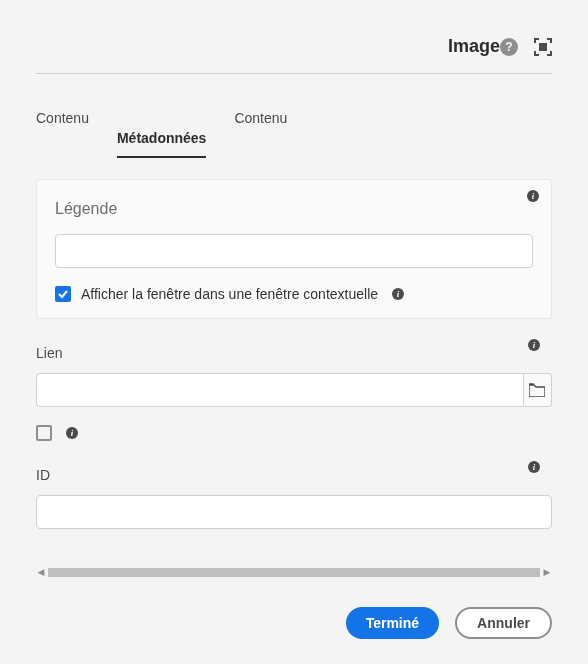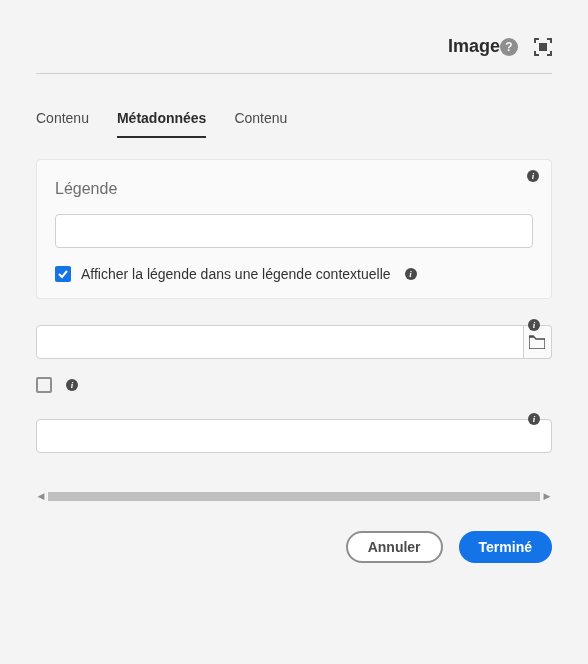--- a/index.html
+++ b/index.html
@@ -4,21 +4,21 @@
 <style>
 * { box-sizing: border-box; margin: 0; padding: 0; }
 body { width: 588px; height: 664px; background: #f4f4f4; font-family: -apple-system, BlinkMacSystemFont, 'Segoe UI', Arial, sans-serif; font-size: 14px; color: #323232; }
 .dialog { padding: 36px; }
 .dialog-header { display: flex; align-items: center; justify-content: flex-end; padding-bottom: 16px; border-bottom: 1px solid #d0d0d0; }
 .dialog-title { font-size: 18px; font-weight: 700; color: #2c2c2c; }
 .header-icons { display: flex; gap: 16px; align-items: center; }
 .icon-btn { display: flex; align-items: center; justify-content: center; cursor: pointer; }
 .tabs { display: flex; gap: 28px; margin-top: 28px; border-bottom: 1px solid transparent; }
 .tab { padding: 8px 0 12px 0; color: #4b4b4b; cursor: pointer; font-size: 14px; position: relative; }
-.tab.active { font-weight: 700; color: #2c2c2c; }
+.tab.active { font-weight: 700; color: #2c2c2c; margin-top: 20px; }
 .tab.active::after { content:''; position:absolute; left:0; right:0; bottom:0; height:2px; background:#2c2c2c; }
 .panel { margin-top: 20px; background:#fafafa; border:1px solid #e6e6e6; border-radius:4px; padding:20px 18px 16px 18px; position:relative; }
 .info-dot { position:absolute; top:10px; right:12px; width:12px; height:12px; background:#4b4b4b; border-radius:50%; display:flex; align-items:center; justify-content:center; color:#fafafa; font-size:9px; font-weight:700; font-family: Georgia, serif; font-style: italic; }
 .field-label { font-size:16px; color:#6e6e6e; margin-bottom:16px; display:block; }
 .text-input { width:100%; height:34px; border:1px solid #d0d0d0; border-radius:4px; background:#fff; padding:0 10px; font-size:14px; }
 .checkbox-row { display:flex; align-items:center; gap:10px; margin-top:18px; font-size:14px; color:#323232; }
 .chk { width:16px; height:16px; border-radius:2px; display:flex; align-items:center; justify-content:center; flex-shrink:0; }
 .chk.checked { background:#1473e6; }
 .chk.unchecked { border:2px solid #8e8e8e; background:transparent; }
 .inline-info { width:12px; height:12px; background:#4b4b4b; border-radius:50%; display:inline-flex; align-items:center; justify-content:center; color:#fff; font-size:9px; font-weight:700; margin-left:4px; font-family: Georgia, serif; font-style: italic; }
@@ -67,50 +67,52 @@
   <div class="panel">
     <span class="info-dot">i</span>
     <span class="field-label">Légende</span>
     <input class="text-input" value="" style="">
     <div class="checkbox-row">
       <span class="chk checked">
         <svg width="12" height="12" viewBox="0 0 12 12">
             <path d="M2 6 L5 9 L10 3" stroke="#fff" stroke-width="2" fill="none"></path>
           </svg>
       </span>
-      <span>Afficher la légende dans une légende contextuelle</span>
+      <span>Afficher la fenêtre dans une fenêtre contextuelle</span>
       <span class="inline-info">i</span>
     </div>
   </div>
 
   <div class="section">
     <span class="info-dot" style="top:-6px;">i</span>
+    <span class="section-label">Lien</span>
     <div class="input-row">
       <input class="text-input" value="" style="">
       <span class="browse-btn">
         <svg width="16" height="14" viewBox="0 0 16 14">
             <path d="M0 2 h5 l2 2 h9 v9 a1 1 0 0 1 -1 1 h-14 a1 1 0 0 1 -1 -1 z M0 2 a1 1 0 0 1 1 -1 h3 a1 1 0 0 1 1 1" fill="none" stroke="#4b4b4b" stroke-width="1.4"></path>
           </svg>
       </span>
     </div>
     <div class="checkbox-row">
       <span class="chk unchecked"></span>
       <span class="inline-info">i</span>
     </div>
   </div>
 
   <div class="section">
     <span class="info-dot" style="top:-6px;">i</span>
+    <span class="section-label">ID</span>
     <input class="text-input" value="" style="">
   </div>
 
   <div class="scrollbar-track">
     <span class="scroll-arrow">◀</span>
     <div class="scroll-thumb"></div>
     <span class="scroll-arrow">▶</span>
   </div>
 
   <div class="footer">
+    <button class="btn btn-primary">Terminé</button>
     <button class="btn btn-secondary">Annuler</button>
-    <button class="btn btn-primary">Terminé</button>
   </div>
 
 </div>
 
 </body></html>

